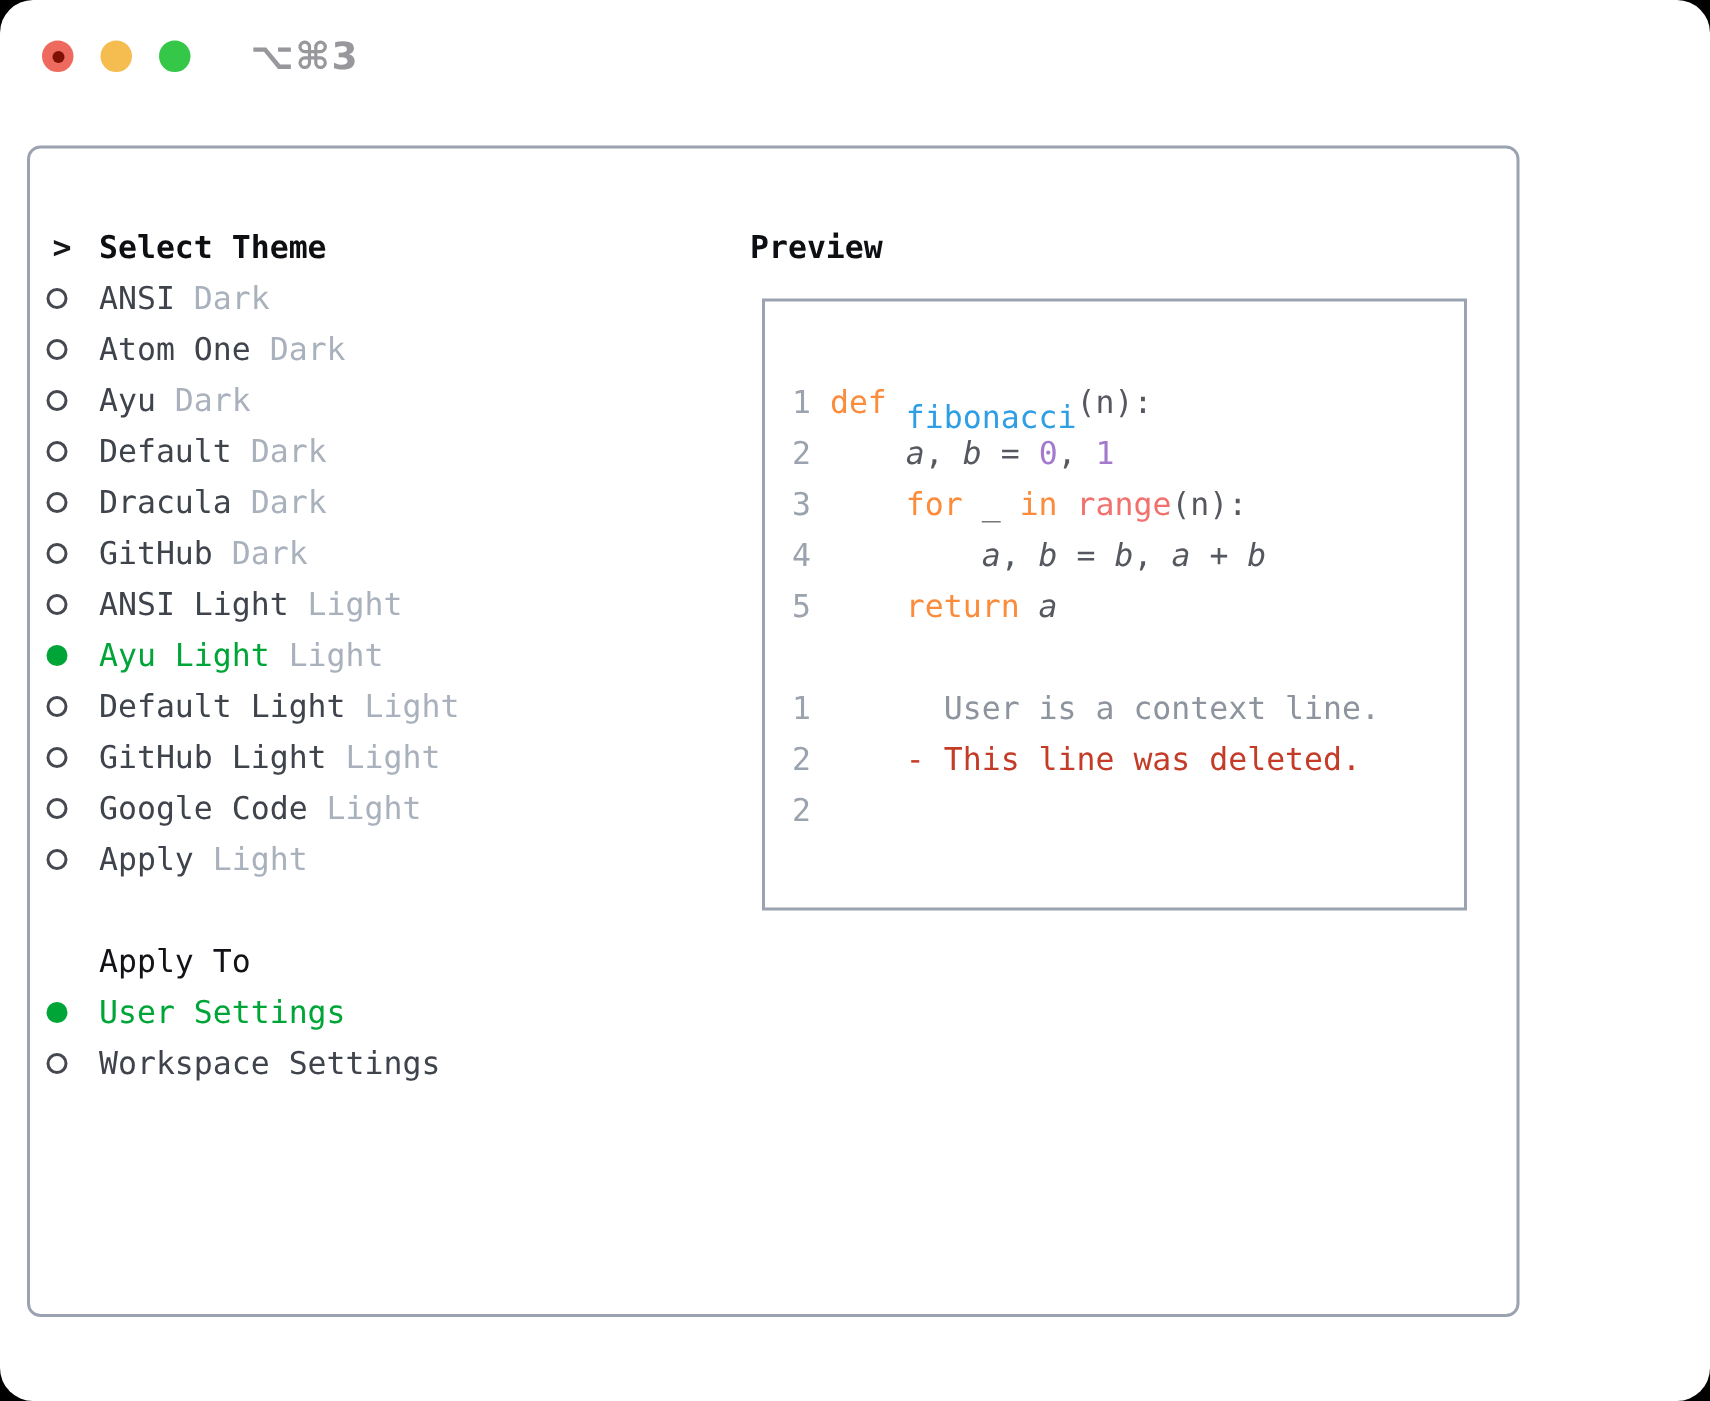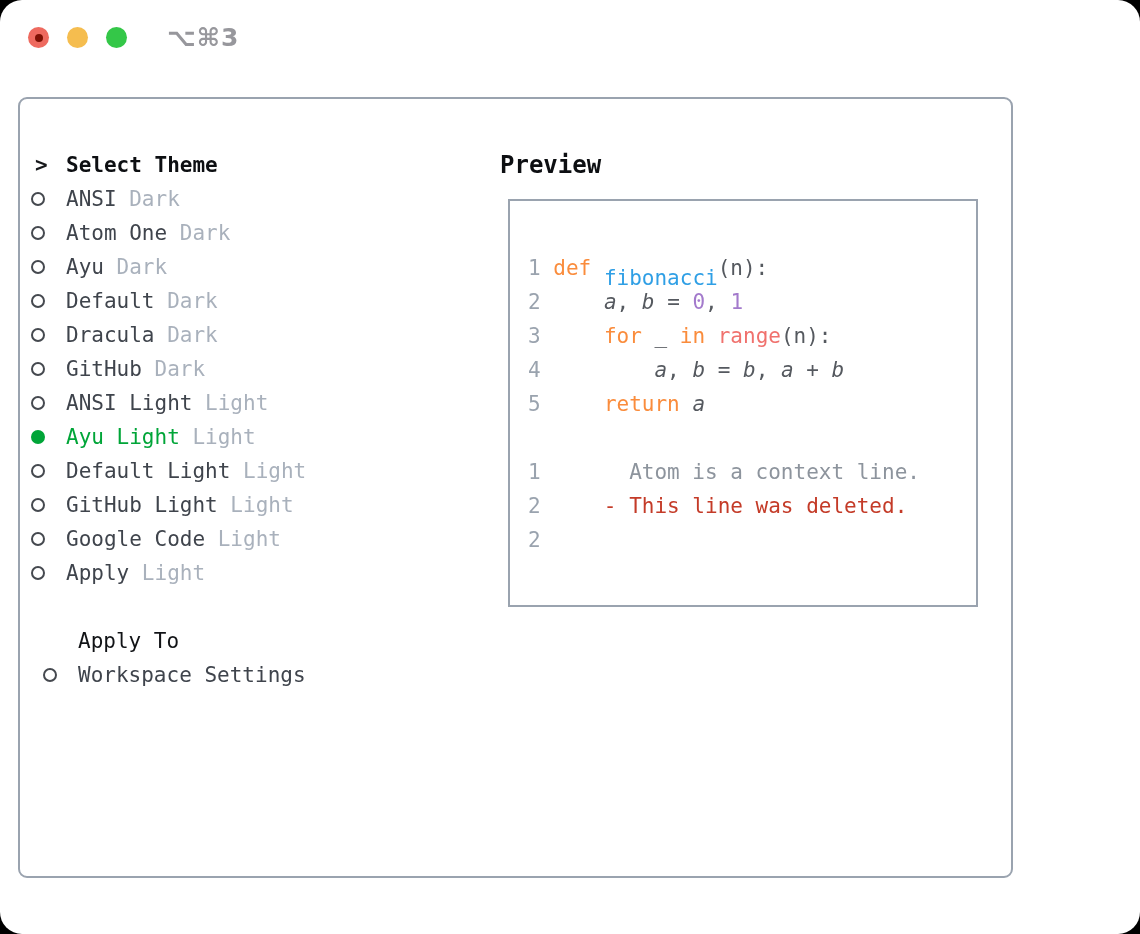--- a/index.html
+++ b/index.html
@@ -38,26 +38,26 @@
   .circle{
     box-sizing:border-box;width:14px;height:14px;border-radius:50%;
     border:2.5px solid #45494f;margin-left:1px;background:transparent;flex:none;
   }
   .circle.sel{background:var(--sel);border-color:var(--sel);}
   .hdr-label{font-weight:bold;color:#0d0f12;}
   .t-name{color:var(--name);}
   .row.selected .t-name{color:var(--sel);}
   .t-variant{color:var(--muted);}
   .list-block{position:absolute;left:10px;top:49px;}
-  .apply-block{position:absolute;left:22px;top:525px;}
+  .apply-block{position:absolute;left:10px;top:525px;}
   .footer-block{position:absolute;left:10px;top:661px;color:var(--muted);}
   .footer-block .row{padding-left:2px;}
   
   .preview-label{position:absolute;left:480px;top:49px;height:34px;display:flex;align-items:center;
-    font-size:24px;font-weight:bold;color:#0d0f12;}
+    font-size:21px;font-weight:bold;color:#0d0f12;}
   .preview-box{
     position:absolute;left:488px;top:100px;width:470px;height:408px;
     box-sizing:border-box;border:2px solid var(--border);background:#fff;
     padding:50px 0 0 18px;overflow:hidden;
   }
   .cline{height:34px;display:flex;align-items:center;font-size:21px;white-space:pre;}
   .ln{color:var(--ln);}
   .tok.fg{color:var(--fg);}
   .tok.var{color:var(--fg);font-style:italic;}
   .tok.kw{color:var(--kw);}
@@ -95,34 +95,35 @@
         <div class="row"><span class="gutter"><span class="circle"></span></span><span class="t-name">ANSI Light</span><span class="t-variant"> Light</span></div>
         <div class="row selected"><span class="gutter"><span class="circle sel"></span></span><span class="t-name">Ayu Light</span><span class="t-variant"> Light</span></div>
         <div class="row"><span class="gutter"><span class="circle"></span></span><span class="t-name">Default Light</span><span class="t-variant"> Light</span></div>
         <div class="row"><span class="gutter"><span class="circle"></span></span><span class="t-name">GitHub Light</span><span class="t-variant"> Light</span></div>
         <div class="row"><span class="gutter"><span class="circle"></span></span><span class="t-name">Google Code</span><span class="t-variant"> Light</span></div>
         <div class="row"><span class="gutter"><span class="circle"></span></span><span class="t-name">Apply</span><span class="t-variant"> Light</span></div>
       </div>
 
     <div class="apply-block" id="apply-block">
         <div class="row"><span class="gutter"></span><span class="hdr-label" style="font-weight: normal; color: rgb(17, 19, 22);">Apply To</span></div>
+        <div class="row selected"><span class="gutter"><span class="circle sel"></span></span><span class="t-name">User Settings</span></div>
         <div class="row"><span class="gutter"><span class="circle"></span></span><span class="t-name">Workspace Settings</span></div>
       </div>
 
     <div class="footer-block">
     </div>
 
     <div class="preview-label">Preview</div>
 
     <div class="preview-box" id="preview-box">
         <div class="cline"><span class="ln">1 </span><span class="tok kw">def </span><span class="tok fn">fibonacci</span><span class="tok fg">(n):</span></div>
         <div class="cline"><span class="ln">2 </span><span class="tok fg">    </span><span class="tok var">a</span><span class="tok fg">, </span><span class="tok var">b</span><span class="tok fg"> = </span><span class="tok numc">0</span><span class="tok fg">, </span><span class="tok numc">1</span></div>
         <div class="cline"><span class="ln">3 </span><span class="tok fg">    </span><span class="tok kw">for</span><span class="tok fg"> _ </span><span class="tok kw">in</span><span class="tok fg"> </span><span class="tok bi">range</span><span class="tok fg">(n):</span></div>
         <div class="cline"><span class="ln">4 </span><span class="tok fg">        </span><span class="tok var">a</span><span class="tok fg">, </span><span class="tok var">b</span><span class="tok fg"> = </span><span class="tok var">b</span><span class="tok fg">, </span><span class="tok var">a</span><span class="tok fg"> + </span><span class="tok var">b</span></div>
         <div class="cline"><span class="ln">5 </span><span class="tok fg">    </span><span class="tok kw">return</span><span class="tok fg"> </span><span class="tok var">a</span></div>
         <div class="cline"><span class="ln"></span></div>
-        <div class="cline"><span class="ln">1 </span><span class="tok ctx">      Atom is a context line.</span></div>
+        <div class="cline"><span class="ln">1 </span><span class="tok ctx">      User is a context line.</span></div>
         <div class="cline"><span class="ln">2 </span><span class="tok del">    - This line was deleted.</span></div>
         <div class="cline"><span class="ln">2 </span></div>
       </div>
 
   </div>
 </div>
 
 </body></html>

